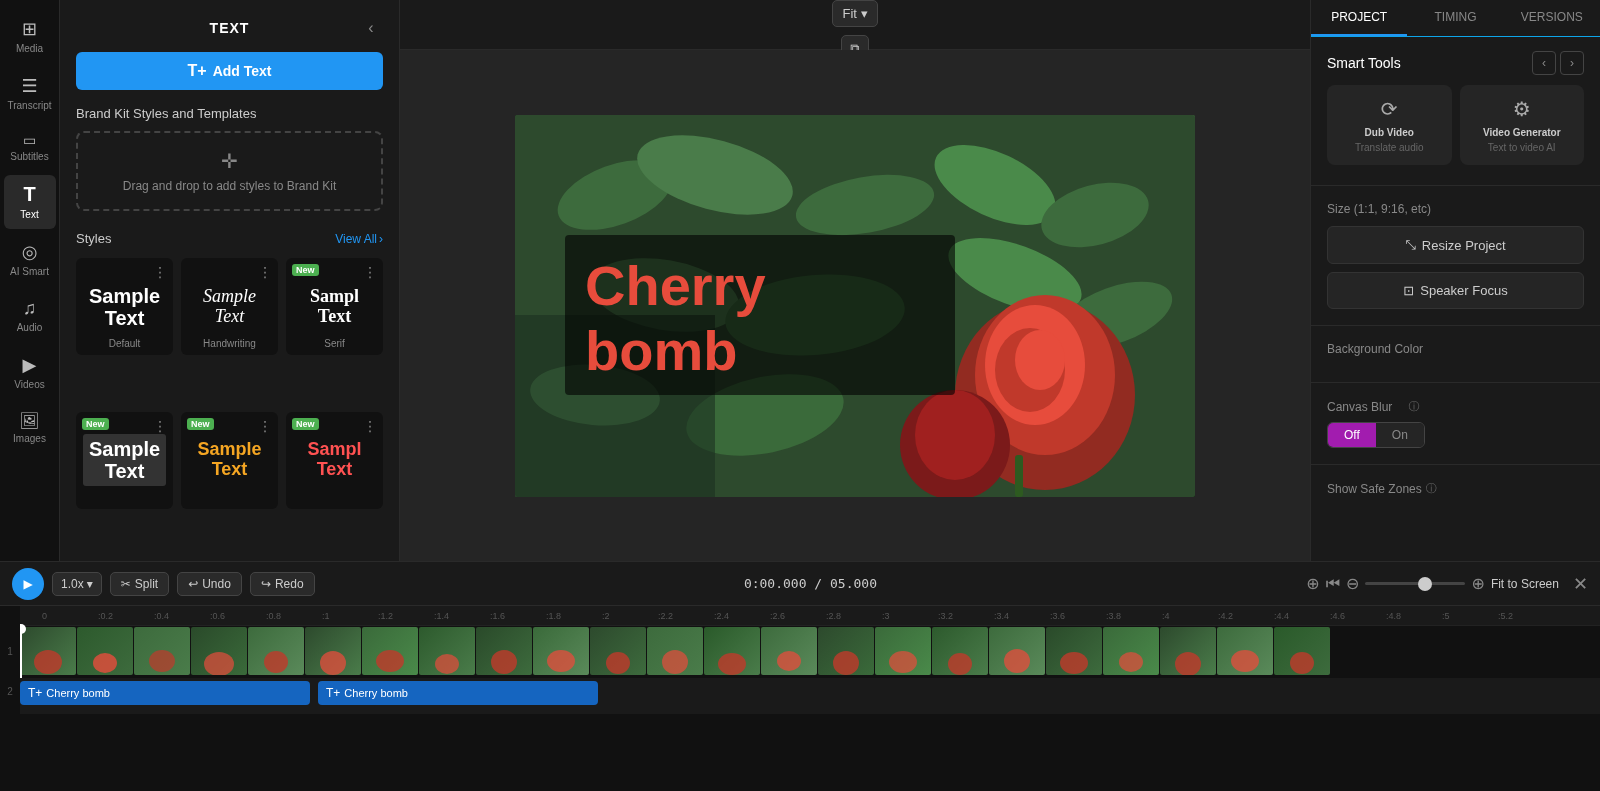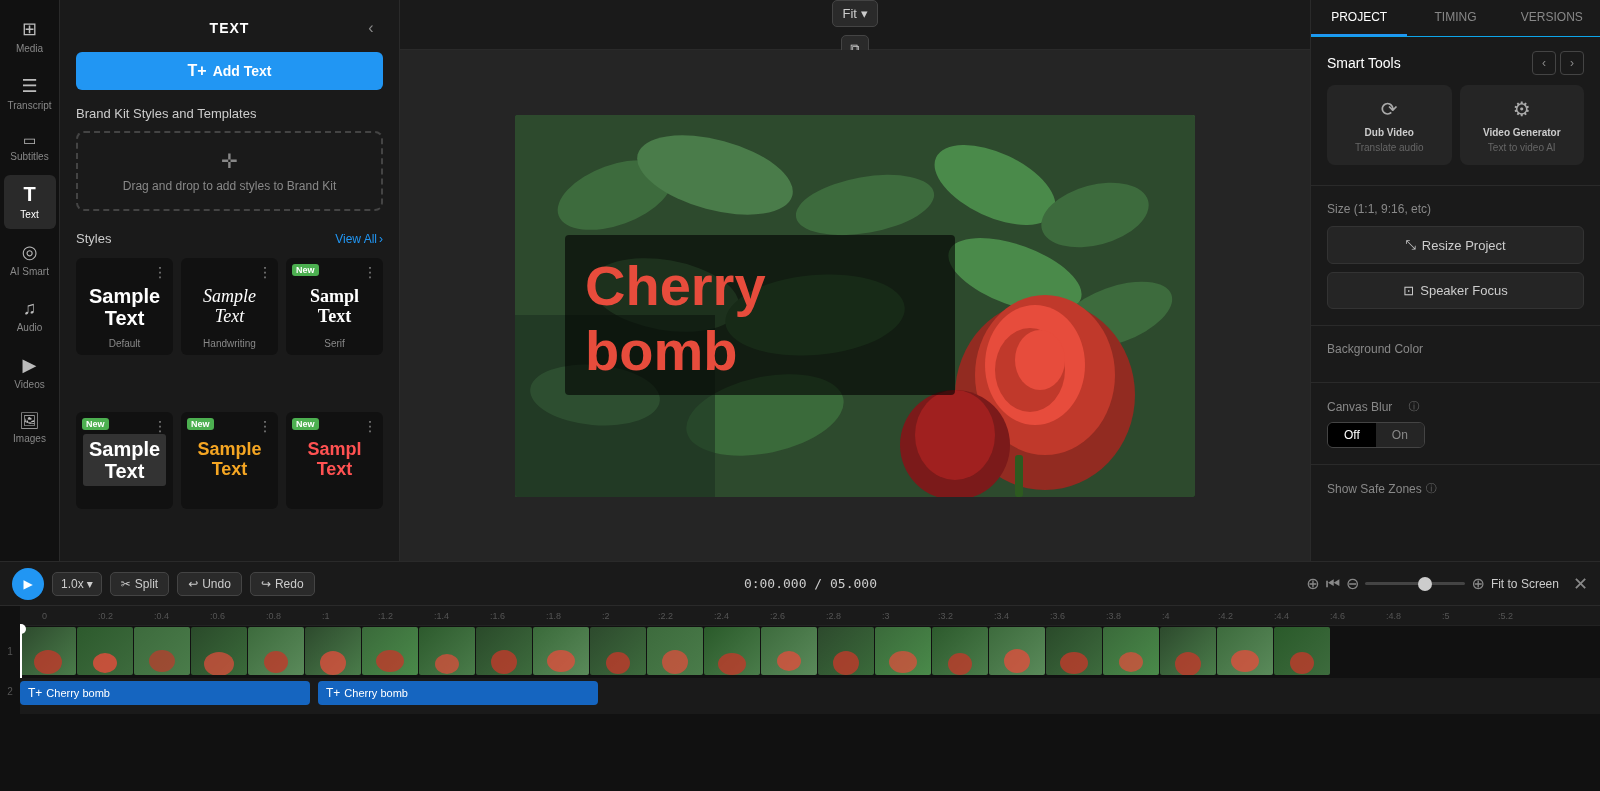--- a/index.html
+++ b/index.html
@@ -89,21 +89,21 @@
     .color-swatch { width: 24px; height: 24px; border-radius: 4px; border: 2px solid #555; cursor: pointer; }
     .color-hex { font-size: 12px; color: #ccc; background: #252525; border: 1px solid #333; border-radius: 4px; padding: 3px 6px; }
     .color-edit-icon { color: #888; font-size: 14px; cursor: pointer; }
     .color-swatches-row { display: flex; gap: 4px; margin-left: auto; }
     .color-swatch-option { width: 20px; height: 20px; border-radius: 3px; cursor: pointer; border: 1px solid #555; }
 
     .canvas-blur-section { padding: 12px 16px; }
     .canvas-blur-title { font-size: 12px; color: #888; margin-bottom: 8px; display: flex; align-items: flex-end; gap: 16px; }
     .toggle-group { display: flex; gap: 0; border: 1px solid #444; border-radius: 6px; overflow: hidden; width: fit-content; }
     .toggle-btn { padding: 5px 16px; font-size: 12px; cursor: pointer; border: none; color: #888; background: #252525; }
-    .toggle-btn.active { background: #000000; color: #fff; }
+    .toggle-btn.active { background: #a21caf; color: #fff; }
 
     .safe-zones-section { padding: 12px 16px; }
     .safe-zones-title { font-size: 12px; color: #888; display: flex; align-items: flex-end; gap: 4px; }
 
     
     .timeline-area { height: 230px; background: #111; border-top: 1px solid #2a2a2a; display: flex; flex-direction: column; }
     .timeline-controls { height: 44px; background: #1a1a1a; display: flex; align-items: center; padding: 0 12px; gap: 8px; border-bottom: 1px solid #2a2a2a; }
     .play-btn { background: #2196f3; border: none; border-radius: 50%; width: 32px; height: 32px; cursor: pointer; display: flex; align-items: center; justify-content: center; color: #fff; font-size: 12px; }
     .speed-btn { background: #2a2a2a; border: 1px solid #444; border-radius: 5px; color: #ccc; font-size: 12px; padding: 4px 8px; cursor: pointer; display: flex; align-items: center; gap: 3px; }
     .ctrl-btn { background: #2a2a2a; border: 1px solid #444; border-radius: 5px; color: #ccc; font-size: 12px; padding: 4px 10px; cursor: pointer; display: flex; align-items: center; gap: 4px; }

